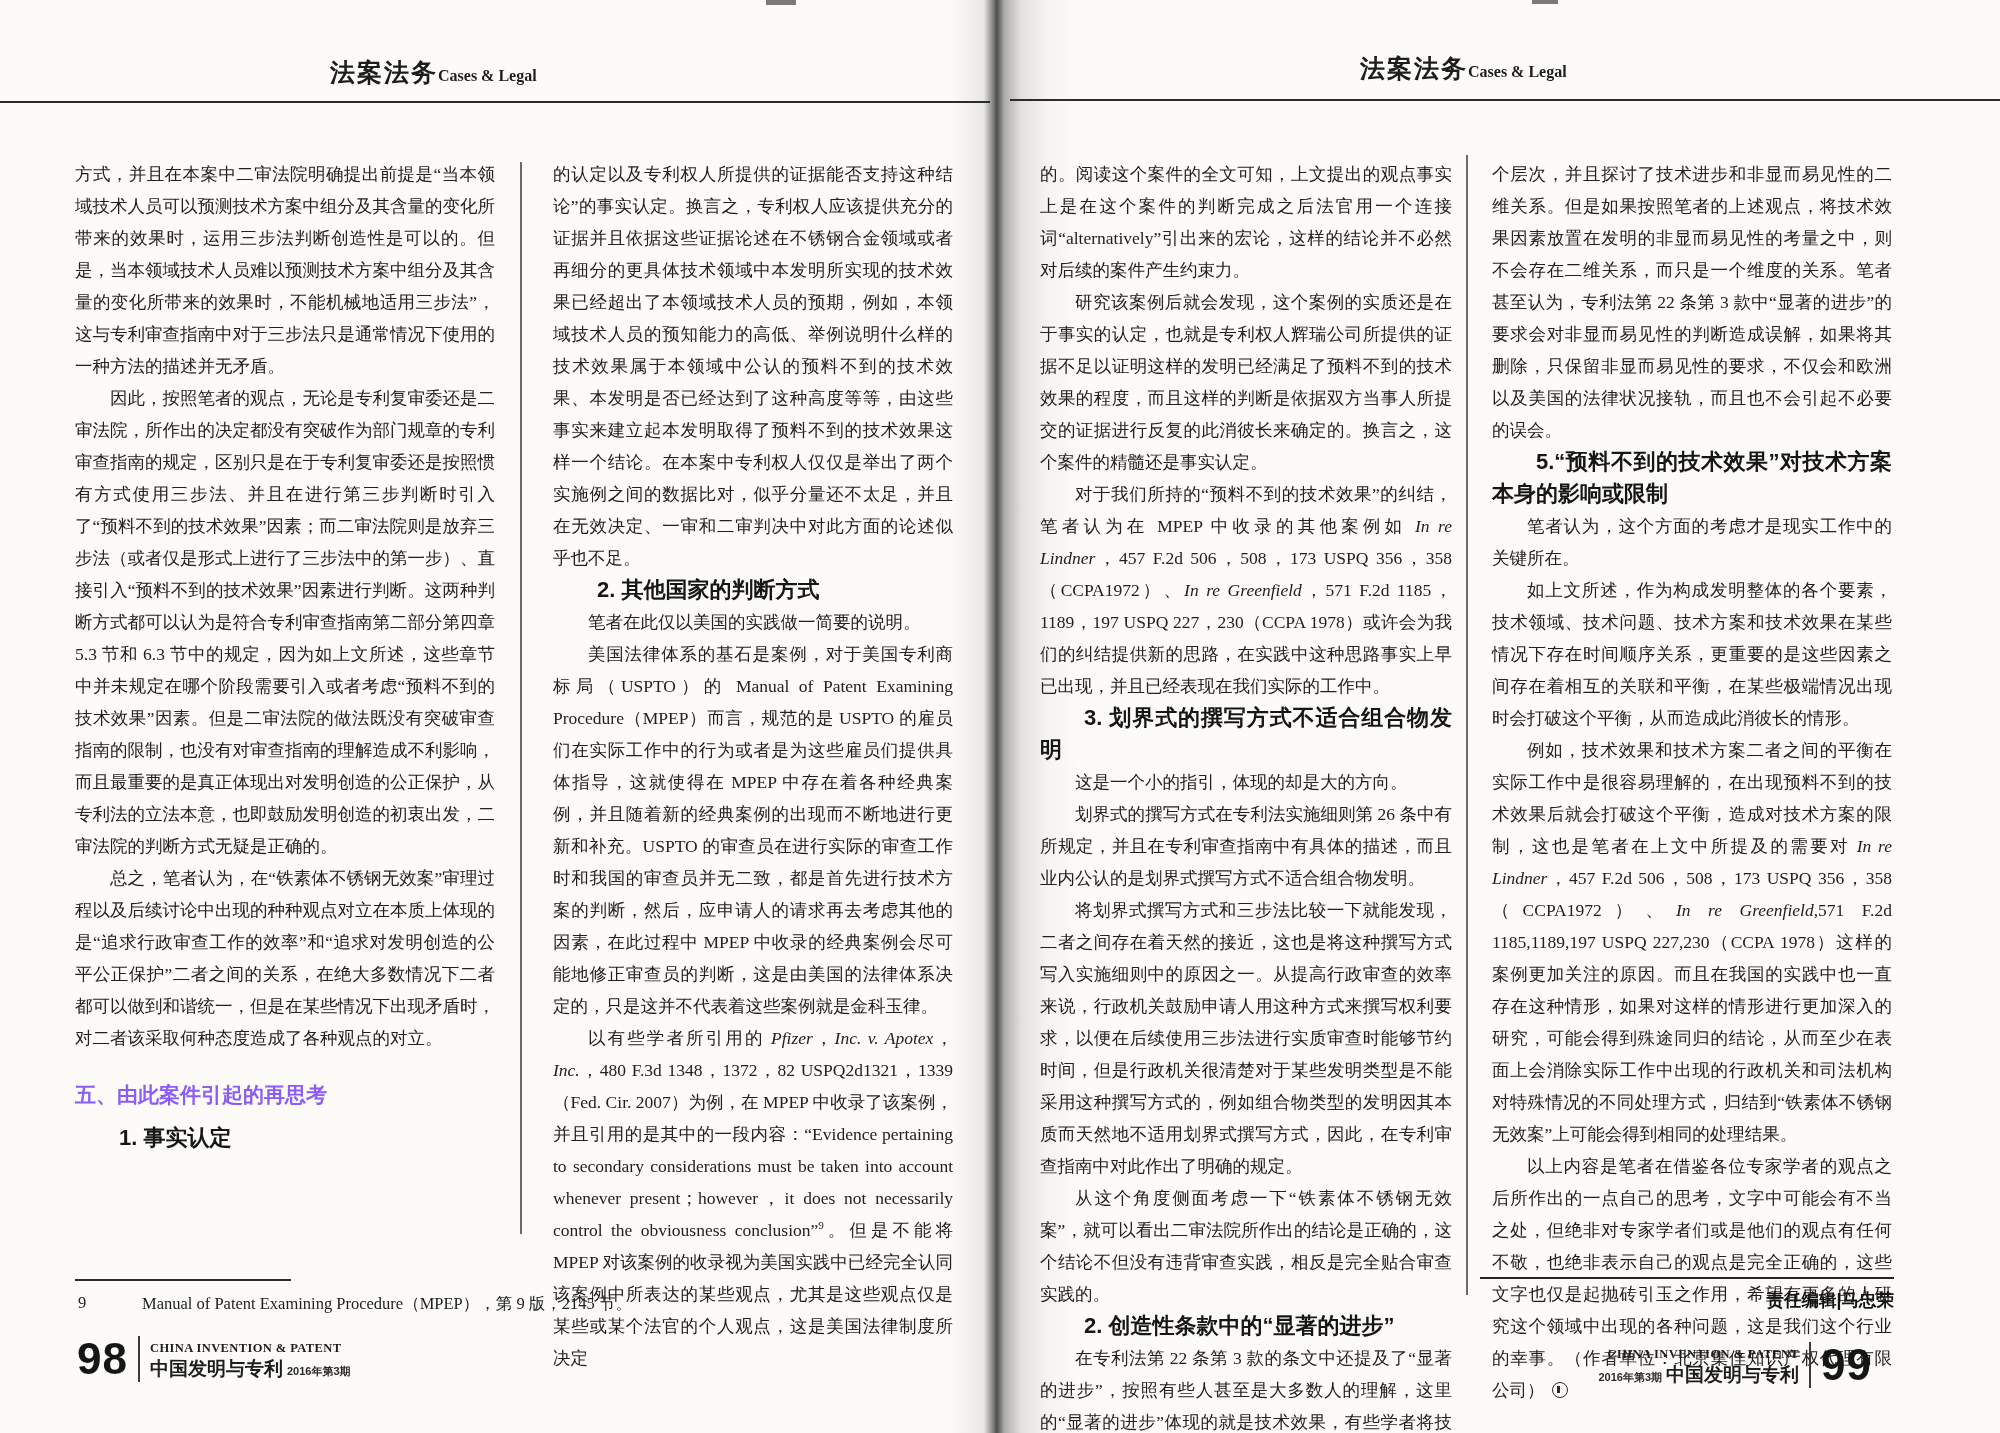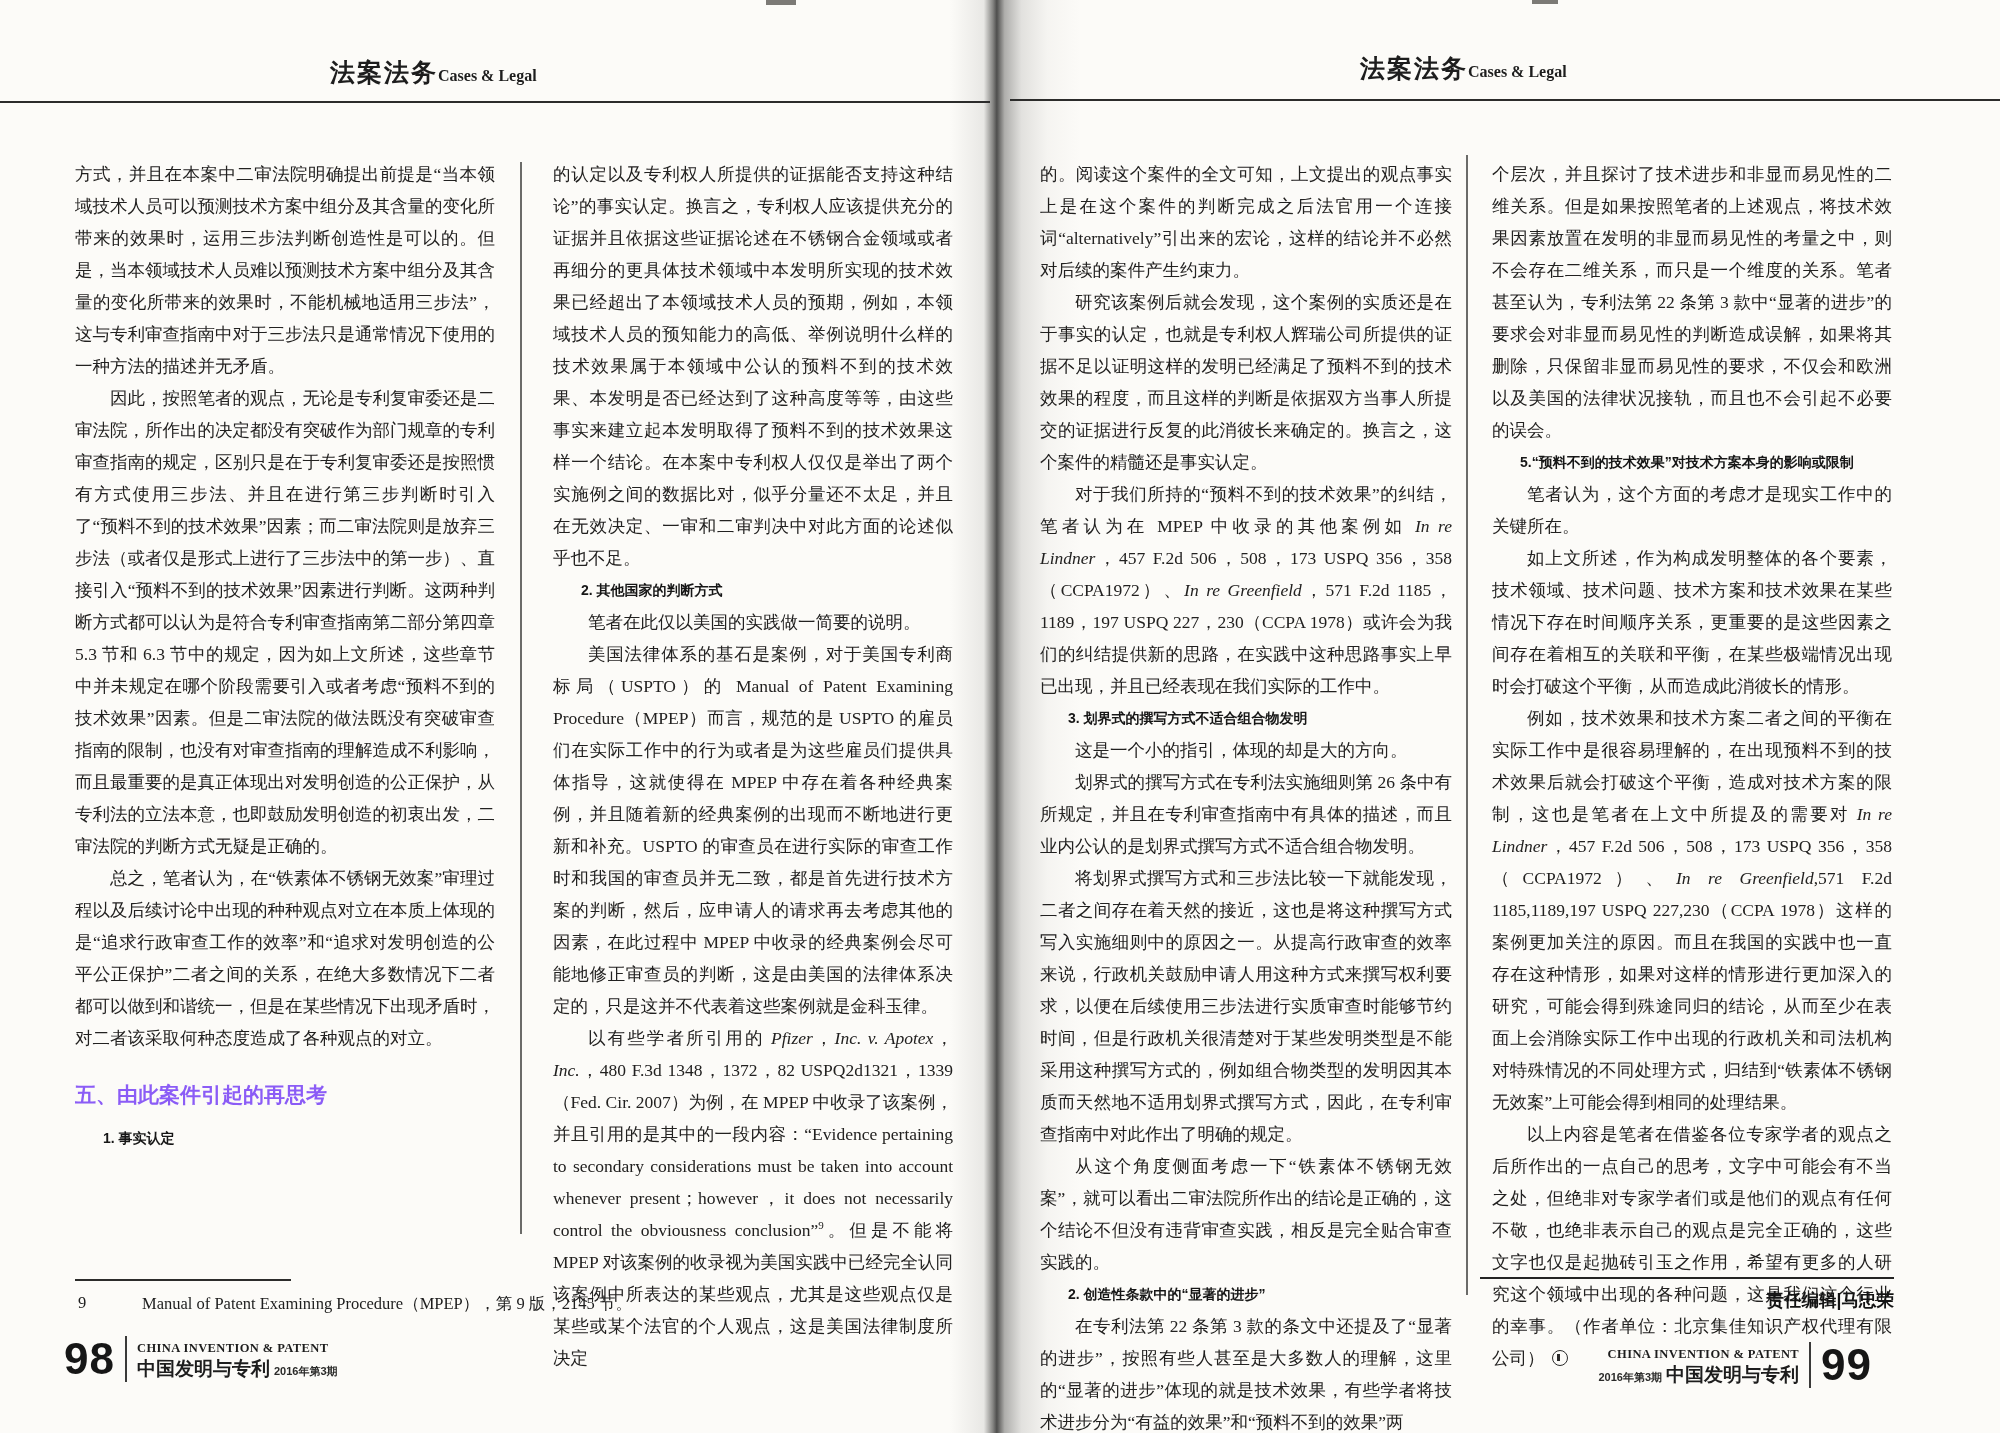--- a/index.html
+++ b/index.html
@@ -23,21 +23,21 @@
   .sec-en{font-family:"Liberation Serif","DejaVu Serif",serif;font-weight:bold;font-size:16px;}
   .hrule{position:absolute;height:2px;background:#2c2c2b;}
   .vrule{position:absolute;width:2px;background:#6b6b69;}
   
   .col{position:absolute;top:158px;font-size:17.5px;line-height:32px;text-align:justify;color:#222120;}
   .col .p{margin:0;text-indent:2em;}
   .col .p.noindent{text-indent:0;}
   .col .h2{font-family:"Liberation Sans","DejaVu Sans",sans-serif;font-weight:bold;
            font-size:21px;line-height:34px;margin:24px 0 10px 0;text-indent:0;color:#8b5cf6;}
   .col .h3{font-family:"Liberation Sans","DejaVu Sans",sans-serif;font-weight:bold;
-           font-size:14px;margin:0;text-indent:2em;color:#161616;}
+           font-size:22px;margin:0;text-indent:2em;color:#161616;}
   .col sup{font-size:11px;line-height:0;}
   .col i{font-family:"Liberation Serif","DejaVu Serif",serif;}
   .endmark{display:inline-block;width:14px;height:14px;border:1.6px solid #2a2a2a;border-radius:50%;
            vertical-align:-2px;margin-left:7px;position:relative;}
   .endmark::after{content:"";position:absolute;left:4.6px;top:2.6px;width:3.2px;height:7.4px;background:#2a2a2a;}
   
   #fn-rule{position:absolute;left:75px;top:1279px;width:216px;height:2px;background:#2c2c2b;}
   .fn{position:absolute;top:1293px;font-size:16.5px;}
   
   .footer{position:absolute;white-space:nowrap;}
@@ -108,21 +108,21 @@
       <div class="p">笔者认为，这个方面的考虑才是现实工作中的关键所在。</div>
       <div class="p">如上文所述，作为构成发明整体的各个要素，技术领域、技术问题、技术方案和技术效果在某些情况下存在时间顺序关系，更重要的是这些因素之间存在着相互的关联和平衡，在某些极端情况出现时会打破这个平衡，从而造成此消彼长的情形。</div>
       <div class="p">例如，技术效果和技术方案二者之间的平衡在实际工作中是很容易理解的，在出现预料不到的技术效果后就会打破这个平衡，造成对技术方案的限制，这也是笔者在上文中所提及的需要对 <i>In re Lindner</i>，457 F.2d 506，508，173 USPQ 356，358（CCPA1972）、<i>In re Greenfield</i>,571 F.2d 1185,1189,197 USPQ 227,230（CCPA 1978）这样的案例更加关注的原因。而且在我国的实践中也一直存在这种情形，如果对这样的情形进行更加深入的研究，可能会得到殊途同归的结论，从而至少在表面上会消除实际工作中出现的行政机关和司法机构对特殊情况的不同处理方式，归结到“铁素体不锈钢无效案”上可能会得到相同的处理结果。</div>
       <div class="p">以上内容是笔者在借鉴各位专家学者的观点之后所作出的一点自己的思考，文字中可能会有不当之处，但绝非对专家学者们或是他们的观点有任何不敬，也绝非表示自己的观点是完全正确的，这些文字也仅是起抛砖引玉之作用，希望有更多的人研究这个领域中出现的各种问题，这是我们这个行业的幸事。（作者单位：北京集佳知识产权代理有限公司）<span class="endmark"></span></div>
     </div>
 
   <div id="fn-rule"></div>
   <div class="fn" style="left:78px;">9</div>
   <div class="fn" style="left:142px;">Manual of Patent Examining Procedure（MPEP），第 9 版，2145 节。</div>
 
-  <div class="footer" style="left:64px;top:1334px;">
+  <div class="footer" style="left:77px;top:1334px;">
     <span class="pagenum">98</span><span class="fbar"></span><span class="ftext"><span class="l1">CHINA INVENTION &amp; PATENT</span><br><span class="fzh">中国发明与专利</span> <span class="fissue">2016年第3期</span></span>
   </div>
 
   <div id="editor-rule"></div>
   <div id="editor-credit">责任编辑|马忠荣</div>
 
   <div class="footer" style="right:128px;top:1340px;">
     <span class="ftext right-align"><span class="l1">CHINA INVENTION &amp; PATENT</span><br><span class="fissue">2016年第3期</span> <span class="fzh">中国发明与专利</span></span><span class="fbar"></span><span class="pagenum">99</span>
   </div>
 

